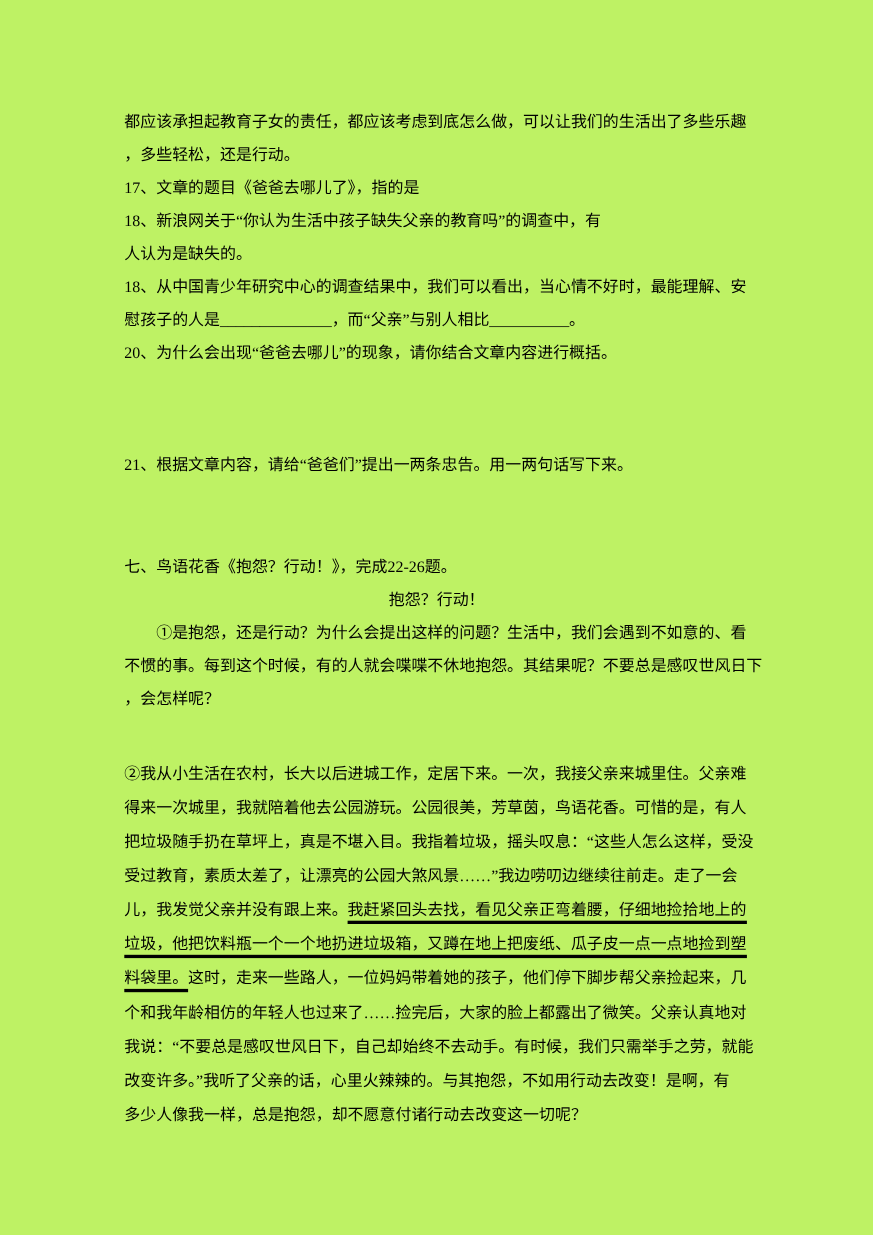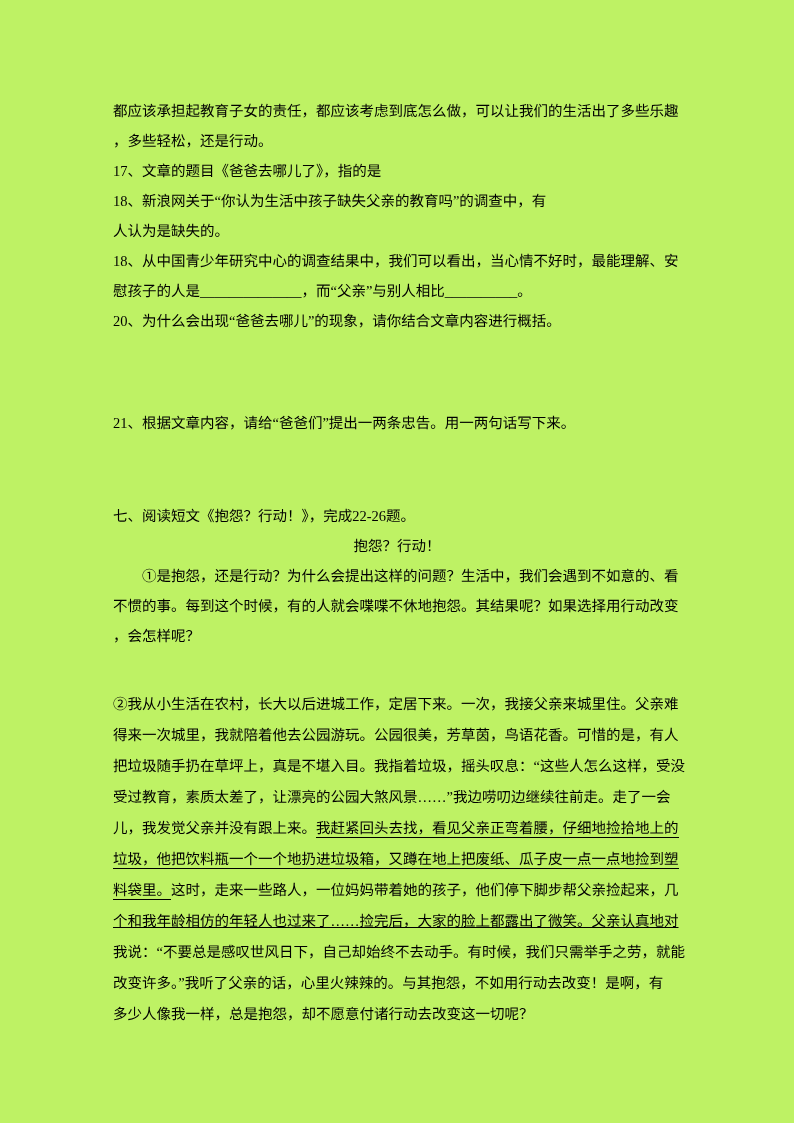--- a/index.html
+++ b/index.html
@@ -33,21 +33,21 @@
     line-height: 30px;
     font-size: 14.5px;
     white-space: nowrap;
     letter-spacing: 0px;
   }
   .block.center .line {
     text-align: center;
     white-space: normal;
   }
   .u {
-    border-bottom: 1px solid #a21caf;
+    border-bottom: 3px solid #a21caf;
     padding-bottom: 1px;
   }
 </style>
 </head>
 <body style="background: rgb(255, 255, 255); color: rgb(0, 0, 0);">
 
 <div class="page">
   <div class="content" id="doc-content">
       <div class="block">
         <div class="line"><span>都应该承担起教育子女的责任，都应该考虑到底怎么做，可以让我们的生活出了多些乐趣</span></div>
@@ -64,37 +64,37 @@
         <div class="line"><span>18、从中国青少年研究中心的调查结果中，我们可以看出，当心情不好时，最能理解、安</span></div>
         <div class="line"><span>慰孩子的人是______________，而“父亲”与别人相比__________。</span></div>
       </div>
       <div class="block">
         <div class="line"><span>20、为什么会出现“爸爸去哪儿”的现象，请你结合文章内容进行概括。</span></div>
       </div>
       <div class="block" style="margin-top: 72px;">
         <div class="line"><span>21、根据文章内容，请给“爸爸们”提出一两条忠告。用一两句话写下来。</span></div>
       </div>
       <div class="block" style="margin-top: 63px;">
-        <div class="line"><span>七、阅读短文《抱怨？行动！》，完成22-26题。</span></div>
+        <div class="line"><span>七、鸟语花香《抱怨？行动！》，完成22-26题。</span></div>
       </div>
       <div class="block center">
         <div class="line"><span>抱怨？行动！</span></div>
       </div>
       <div class="block">
         <div class="line" style="text-indent: 29px;"><span>①是抱怨，还是行动？为什么会提出这样的问题？生活中，我们会遇到不如意的、看</span></div>
-        <div class="line"><span>不惯的事。每到这个时候，有的人就会喋喋不休地抱怨。其结果呢？如果选择用行动改变</span></div>
+        <div class="line"><span>不惯的事。每到这个时候，有的人就会喋喋不休地抱怨。其结果呢？不要总是感叹世风日下</span></div>
         <div class="line"><span>，会怎样呢？</span></div>
       </div>
       <div class="block" style="margin-top: 38px;">
         <div class="line" style="height: 31px; line-height: 31px;"><span>②我从小生活在农村，长大以后进城工作，定居下来。一次，我接父亲来城里住。父亲难</span></div>
         <div class="line" style="height: 31px; line-height: 31px;"><span>得来一次城里，我就陪着他去公园游玩。公园很美，芳草茵，鸟语花香。可惜的是，有人</span></div>
         <div class="line" style="height: 31px; line-height: 31px;"><span>把垃圾随手扔在草坪上，真是不堪入目。我指着垃圾，摇头叹息：“这些人怎么这样，受没</span></div>
         <div class="line" style="height: 31px; line-height: 31px;"><span>受过教育，素质太差了，让漂亮的公园大煞风景……”我边唠叨边继续往前走。走了一会</span></div>
         <div class="line" style="height: 31px; line-height: 31px;"><span>儿，我发觉父亲并没有跟上来。</span><span class="u" style="border-bottom-color: rgb(0, 0, 0);">我赶紧回头去找，看见父亲正弯着腰，仔细地捡拾地上的</span></div>
         <div class="line" style="height: 31px; line-height: 31px;"><span class="u" style="border-bottom-color: rgb(0, 0, 0);">垃圾，他把饮料瓶一个一个地扔进垃圾箱，又蹲在地上把废纸、瓜子皮一点一点地捡到塑</span></div>
         <div class="line" style="height: 31px; line-height: 31px;"><span class="u" style="border-bottom-color: rgb(0, 0, 0);">料袋里。</span><span>这时，走来一些路人，一位妈妈带着她的孩子，他们停下脚步帮父亲捡起来，几</span></div>
-        <div class="line" style="height: 31px; line-height: 31px; text-decoration: underline;"><span>个和我年龄相仿的年轻人也过来了……捡完后，大家的脸上都露出了微笑。父亲认真地对</span></div>
+        <div class="line" style="height: 31px; line-height: 31px;"><span>个和我年龄相仿的年轻人也过来了……捡完后，大家的脸上都露出了微笑。父亲认真地对</span></div>
         <div class="line" style="height: 31px; line-height: 31px;"><span>我说：“不要总是感叹世风日下，自己却始终不去动手。有时候，我们只需举手之劳，就能</span></div>
         <div class="line" style="height: 31px; line-height: 31px;"><span>改变许多。”我听了父亲的话，心里火辣辣的。与其抱怨，不如用行动去改变！是啊，有</span></div>
         <div class="line" style="height: 31px; line-height: 31px;"><span>多少人像我一样，总是抱怨，却不愿意付诸行动去改变这一切呢？</span></div>
       </div>
     </div>
 </div>
 
 </body></html>

